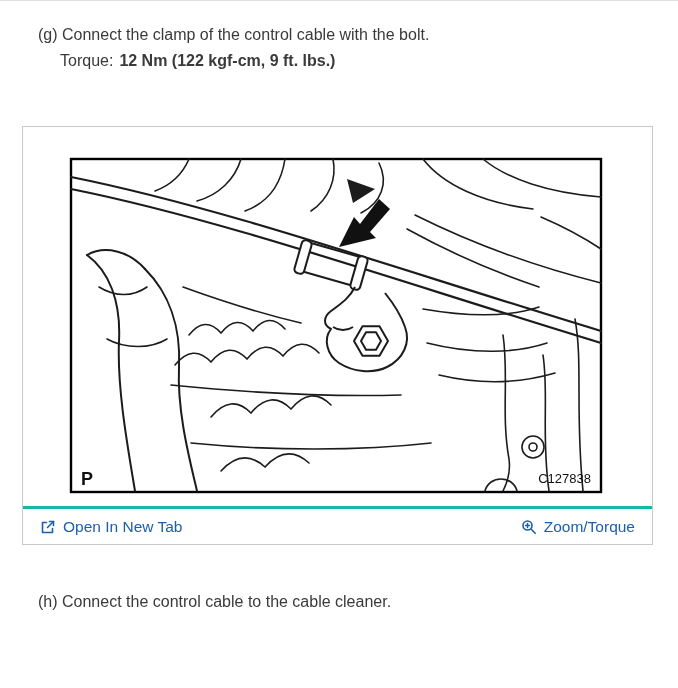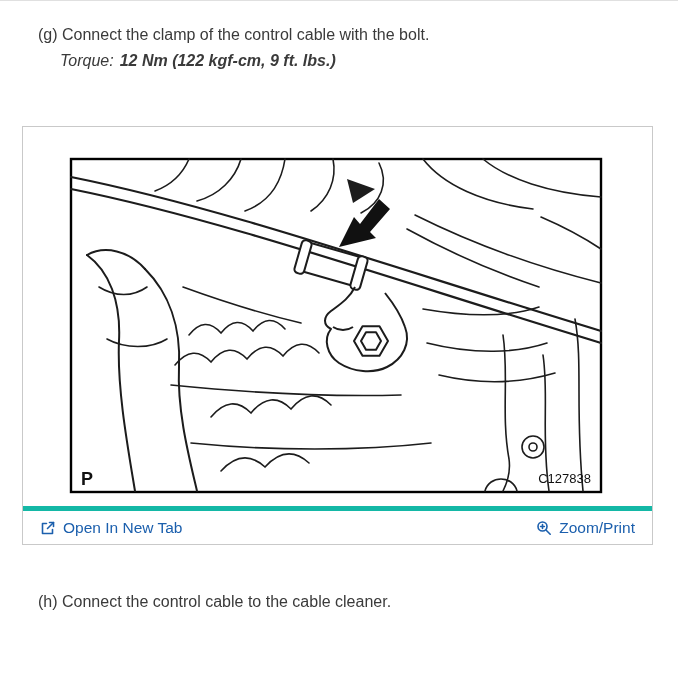--- a/index.html
+++ b/index.html
@@ -3,36 +3,36 @@
 <meta charset="utf-8">
 <style>
   html,body{margin:0;padding:0;background:#fff;}
   .page{
     position:relative;width:678px;height:688px;background:#fff;overflow:hidden;
     font-family:"Liberation Sans","DejaVu Sans",sans-serif;color:#3a3a3a;
     border-top:1px solid #e0e0e0;box-sizing:border-box;padding-left:16px;
   }
   .txt{position:absolute;font-size:16px;line-height:22px;white-space:nowrap;}
   .step-g{left:38px;top:23px;}
-  .torque{left:60px;top:49px;font-style:italic;}
+  .torque{left:60px;top:49px;}
   .torque-label{margin-right:6px;}
   .torque-value{font-weight:bold;}
   .step-h{left:38px;top:590px;}
   .step-7{left:28px;top:618px;}
   .step-a{left:38px;top:646px;}
 
   .card{
     position:absolute;left:22px;top:125px;width:631px;
     background:#fff;border:1px solid #c9c9c9;box-sizing:border-box;
   }
   .card-image{position:relative;height:379px;background:#fff;}
   .frame{position:absolute;left:46px;top:30px;}
 
   .card-footer{
-    height:38px;border-top:5px solid #14b8a6;
+    height:38px;border-top:3px solid #14b8a6;
     display:flex;align-items:center;justify-content:space-between;
     padding:0 17px;box-sizing:border-box;
   }
   .viewer-link{
     display:inline-flex;align-items:center;gap:7px;
     color:#1b5fad;font-size:15.5px;text-decoration:none;cursor:pointer;
   }
   .viewer-link svg{display:block;}
 
   svg text{font-family:"Liberation Sans","DejaVu Sans",sans-serif;fill:#111;}
@@ -139,20 +139,20 @@
         <span>Open In New Tab</span>
       </a>
       <a class="viewer-link">
         <span>
           <svg width="16" height="16" viewBox="0 0 16 16" fill="none" stroke="#1b5fad" stroke-width="1.6" stroke-linecap="round">
             <circle cx="6.5" cy="6.5" r="4.5"></circle>
             <path d="M10.2,10.2 L14.2,14.2"></path>
             <path d="M6.5,4.6 V8.4 M4.6,6.5 H8.4"></path>
           </svg>
         </span>
-        <span>Zoom/Print</span>
+        <span>Zoom/Torque</span>
       </a>
     </div>
   </div>
 
   <div class="txt step-h">(h) Connect the control cable to the cable cleaner.</div>
 
 </div>
 
 </body></html>

